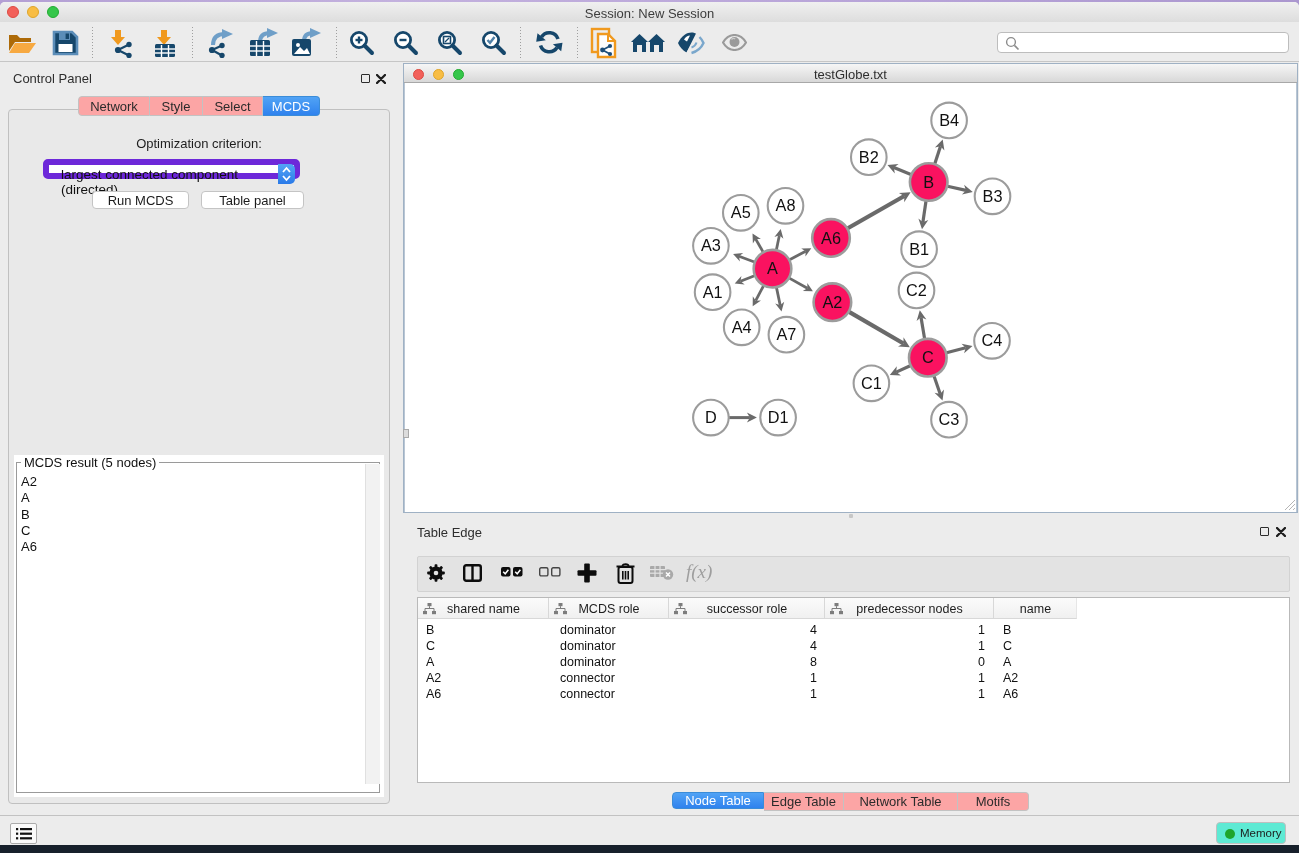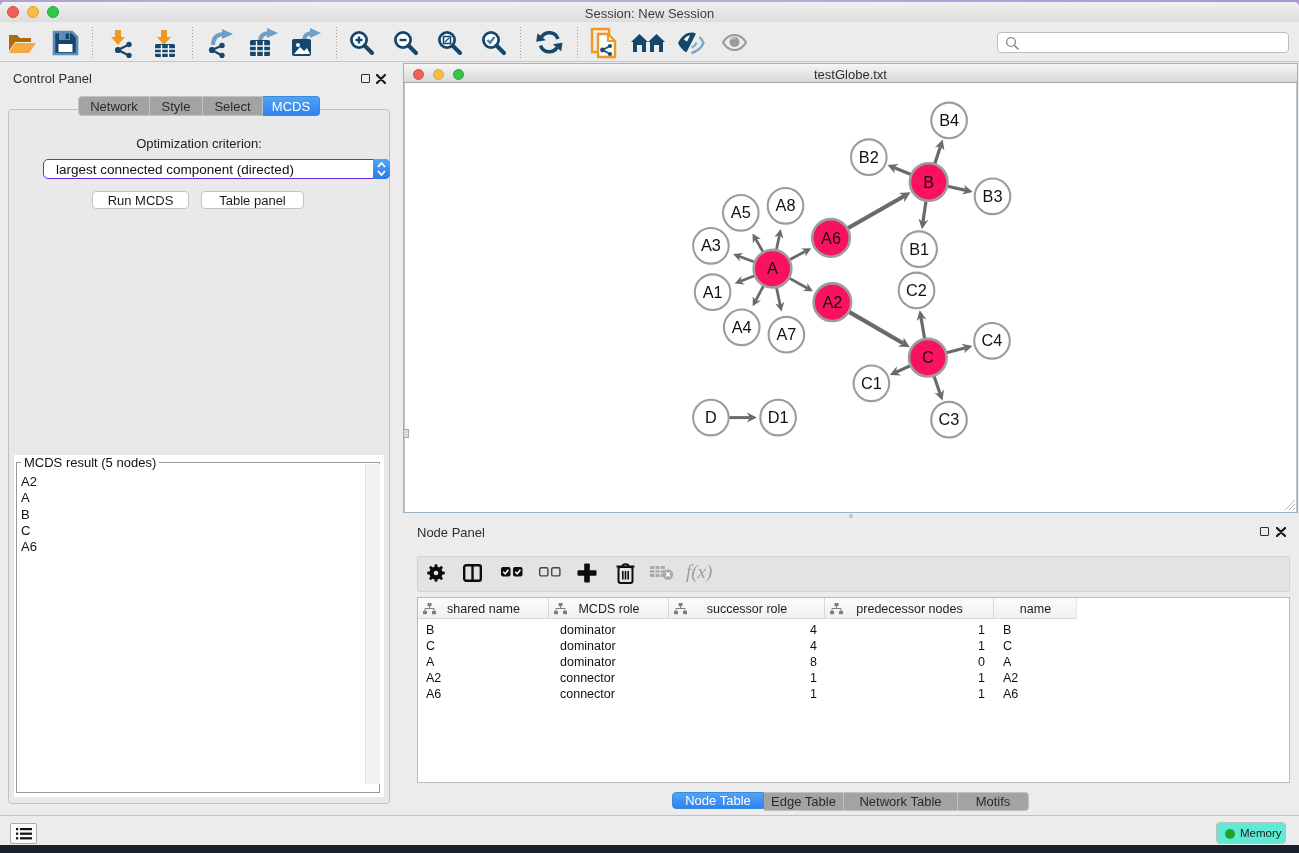--- a/index.html
+++ b/index.html
@@ -13,27 +13,27 @@
 #titletext { left:0; top:6px; width:1299px; text-align:center; font-size:13px; color:#3d3d3d; }
 #toolbar { left:0; top:22px; width:1299px; height:40px; background:#ececec; border-bottom:1px solid #c6c6c6; }
 .vsep { position:absolute; top:27px; height:31px; width:1px;
   background-image:repeating-linear-gradient(#9f9f9f 0 1px, transparent 1px 3px); }
 #searchbox { left:997px; top:32px; width:292px; height:21px; background:#fff; border:1px solid #bdbdbd; border-radius:4px; }
 
 #cpTitle { left:13px; top:71px; font-size:13px; color:#2e2e2e; }
 .winbtn-sq { position:absolute; width:9px; height:9px; border:1.6px solid #2c2c2c; border-radius:1px; }
 #cpPanel { left:8px; top:109px; width:382px; height:695px; background:#e9e9e9; border:1px solid #c0c0c0; border-radius:4px; }
 .tabs { position:absolute; display:flex; }
-.tab { height:20px; font-size:13px; color:#2b2b2b; background:#a3a3a3; border:1px solid #c2c2c2; border-left:none;
+.tab { height:20px; font-size:13px; color:#2b2b2b; background:#fca5a5; border:1px solid #c2c2c2; border-left:none;
   display:flex; align-items:center; justify-content:center; }
 .tab.first { border-left:1px solid #c2c2c2; border-radius:4px 0 0 4px; }
 .tab.last { border-radius:0 4px 4px 0; }
 .tab.sel { background:linear-gradient(#51a3f5,#2f82ee); color:#fff; border-color:#3a8cd8; }
 #optLabel { left:8px; top:136px; width:382px; text-align:center; font-size:13px; color:#1e1e1e; }
-#dropdown { left:43px; top:159px; width:347px; height:20px; background:#fff; border:1px solid #6d28d9; border-radius:5px; }
+#dropdown { left:43px; top:159px; width:257px; height:20px; background:#fff; border:6px solid #6d28d9; border-radius:5px; }
 #dropdown .txt { position:absolute; left:12px; top:2px; font-size:13.5px; color:#111; }
 #dropStep { position:absolute; right:-1px; top:-1px; width:17px; height:20px; border-radius:0 5px 5px 0;
   background:linear-gradient(#54a5f6,#2a7ae8); }
 .btn { position:absolute; background:#fff; border:1px solid #c4c4c4; border-radius:4px;
   font-size:13px; color:#1b1b1b; display:flex; align-items:center; justify-content:center; }
 #resultBox { left:14px; top:455px; width:370px; height:342px; background:#fff; }
 #fieldset { position:absolute; left:2px; top:7px; width:364px; height:331px; border:1px solid #9a9a9a; }
 #legend { position:absolute; left:7px; top:0px; background:#fff; font-size:13px; color:#111; padding:0 3px; }
 #mcdsList { position:absolute; left:7px; top:19px; font-size:13px; color:#111; line-height:16.3px; }
 #mcdsScroll { position:absolute; right:4px; top:9px; width:15px; height:320px; background:#f2f2f2;
@@ -334,21 +334,21 @@
   <g stroke="#b5b5b5" stroke-width="1">
    <line x1="11" y1="1" x2="1" y2="11"></line>
         <line x1="11" y1="5" x2="5" y2="11"></line>
         <line x1="11" y1="9" x2="9" y2="11"></line>
   </g>
  </svg>
 </div>
 <div class="abs" style="left:403px;top:429px;width:6px;height:9px;background:#dcdcdc;border:1px solid #a9a9a9"></div>
 <div class="abs" style="left:849px;top:514px;width:4px;height:4px;background:#c7c7c7;border-radius:1px"></div>
 
-<div id="tpTitle">Node Panel</div>
+<div id="tpTitle">Table Edge</div>
 <div class="winbtn-sq" style="left:1260px;top:527px"></div>
 <svg class="abs" style="left:1276px;top:527px" width="10" height="10">
  <path d="M1,1 L9,9 M9,1 L1,9" stroke="#1c1c1c" stroke-width="2.3" stroke-linecap="round"></path>
 </svg>
 <div id="tpBar"></div>
 <svg class="abs" style="left:427px;top:564px" width="18" height="18">
  <circle cx="9" cy="9" r="6.6" fill="#0d0d0d"></circle>
  <rect x="7.6" y="0.2" width="2.8" height="4.6" rx="0.8" transform="rotate(0 9 9)" fill="#0d0d0d"></rect>
  <rect x="7.6" y="0.2" width="2.8" height="4.6" rx="0.8" transform="rotate(45 9 9)" fill="#0d0d0d"></rect>
  <rect x="7.6" y="0.2" width="2.8" height="4.6" rx="0.8" transform="rotate(90 9 9)" fill="#0d0d0d"></rect>

